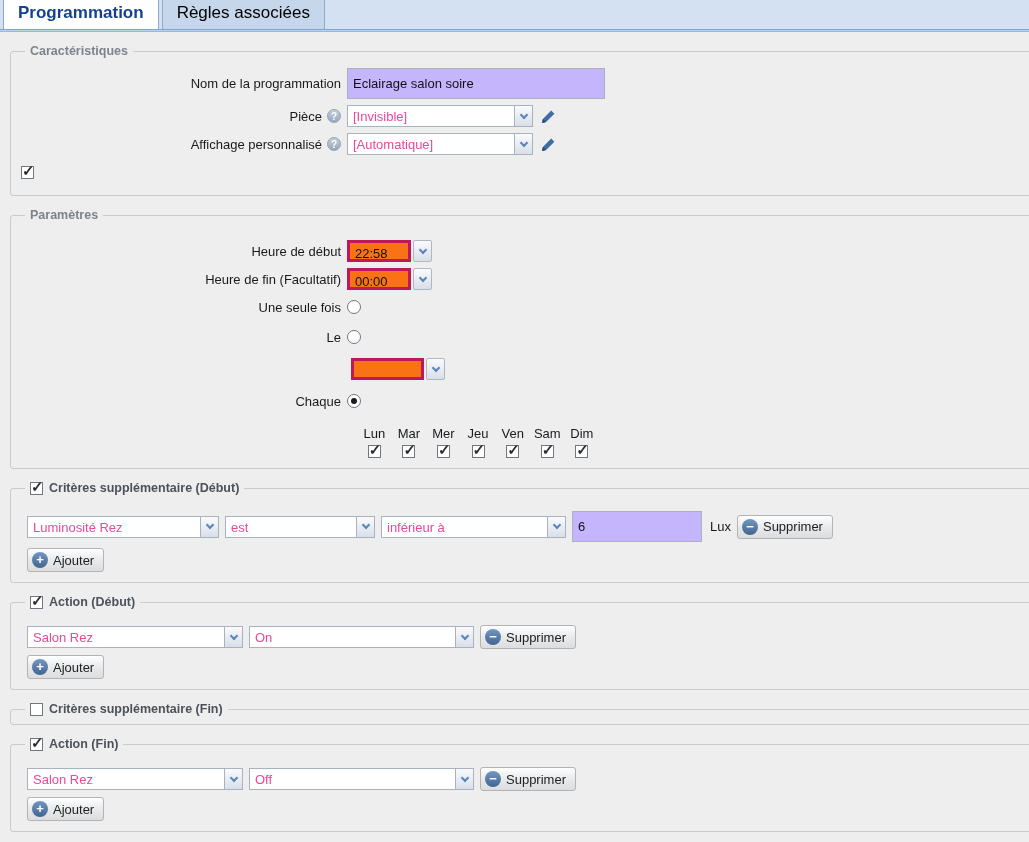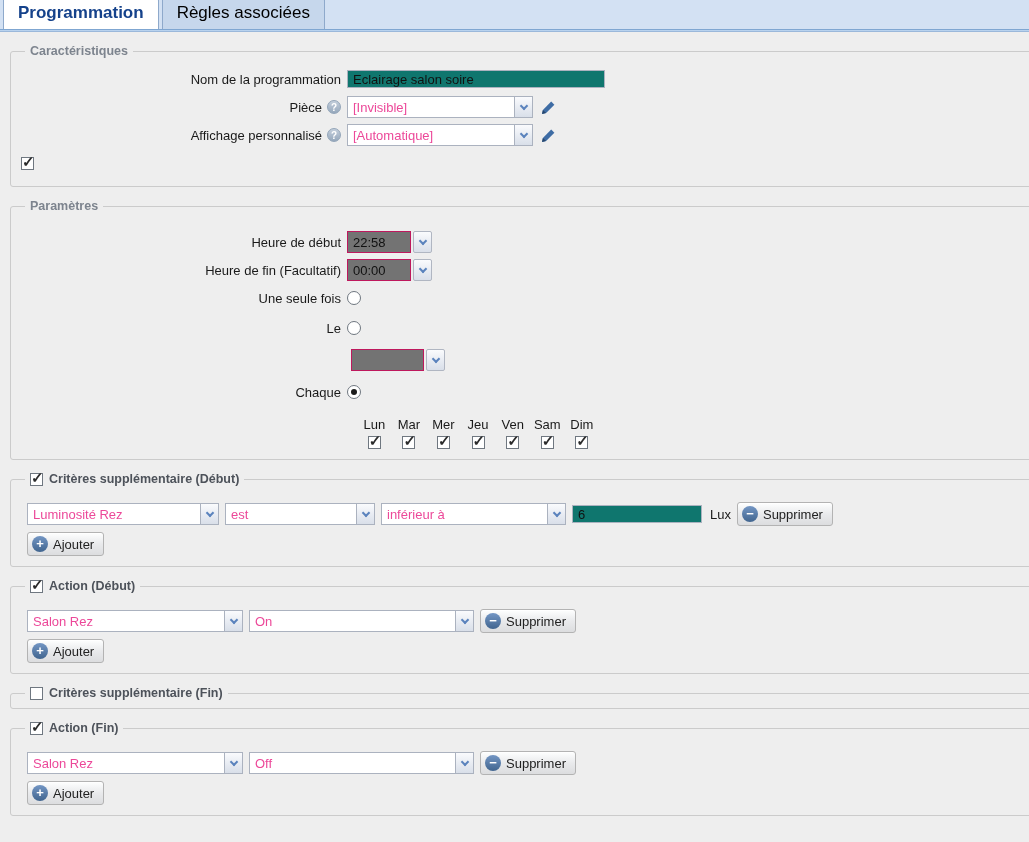--- a/index.html
+++ b/index.html
@@ -24,30 +24,30 @@
   fieldset.section legend.dark { color:#4d525a; display:flex; align-items:center; gap:6px; }
   fieldset.section.empty { padding:2px 10px 6px 10px; }
 
   
   .frow { display:flex; align-items:center; margin:0 0 6px 0; min-height:22px; }
   .frow:last-child { margin-bottom:0; }
   .flabel { width:326px; text-align:right; padding-right:6px; font-size:13px; color:#1a1a1a;
             display:flex; justify-content:flex-end; align-items:center; gap:5px; }
 
   
-  .tinput { height:18px; border:1px solid #abb2bf; background:#0f766e; font-family:"Liberation Sans",sans-serif;
+  .tinput { height:31px; border:1px solid #abb2bf; background:#c4b5fd; font-family:"Liberation Sans",sans-serif;
             font-size:13px; color:#111; padding:8px 5px; }
   .combo { display:flex; height:22px; border:1px solid #abb2bf; background:#fff; align-items:stretch; }
   .combo-text { flex:1; font-size:13px; color:#ec4899; padding:3px 5px; white-space:nowrap; overflow:hidden; }
   .trigger { width:18px; background:linear-gradient(#fafbfd,#e7ebf2 55%,#d9dfe9); border-left:1px solid #abb2bf;
              display:flex; align-items:center; justify-content:center; cursor:pointer; }
   .chev { width:6px; height:6px; border-right:2px solid #5b83bd; border-bottom:2px solid #5b83bd;
           transform:rotate(45deg); margin-top:-3px; }
   .timecombo { display:flex; align-items:center; }
-  .timefield { height:22px; border:1px solid #be185d; background:#737373; font-size:13px; color:#111;
+  .timefield { height:22px; border:3px solid #be185d; background:#f97316; font-size:13px; color:#111;
                padding:3px 5px; display:inline-block; }
   .trigger.detached { height:22px; width:19px; border:1px solid #b0b6c2; border-radius:2px; margin-left:2px; }
 
   
   .cb { width:13px; height:13px; background:#fff; border:1px solid #6f7780; display:inline-block;
         position:relative; flex:none; }
   .cb.checked::after { content:"✓"; position:absolute; left:0px; top:-5px; font-size:15px; font-weight:bold; color:#2b2b2b; }
   .radio { width:14px; height:14px; background:#fff; border:1px solid #6f7780; border-radius:50%;
            display:inline-block; position:relative; flex:none; }
   .radio.checked::after { content:""; position:absolute; left:3px; top:3px; width:6px; height:6px;

